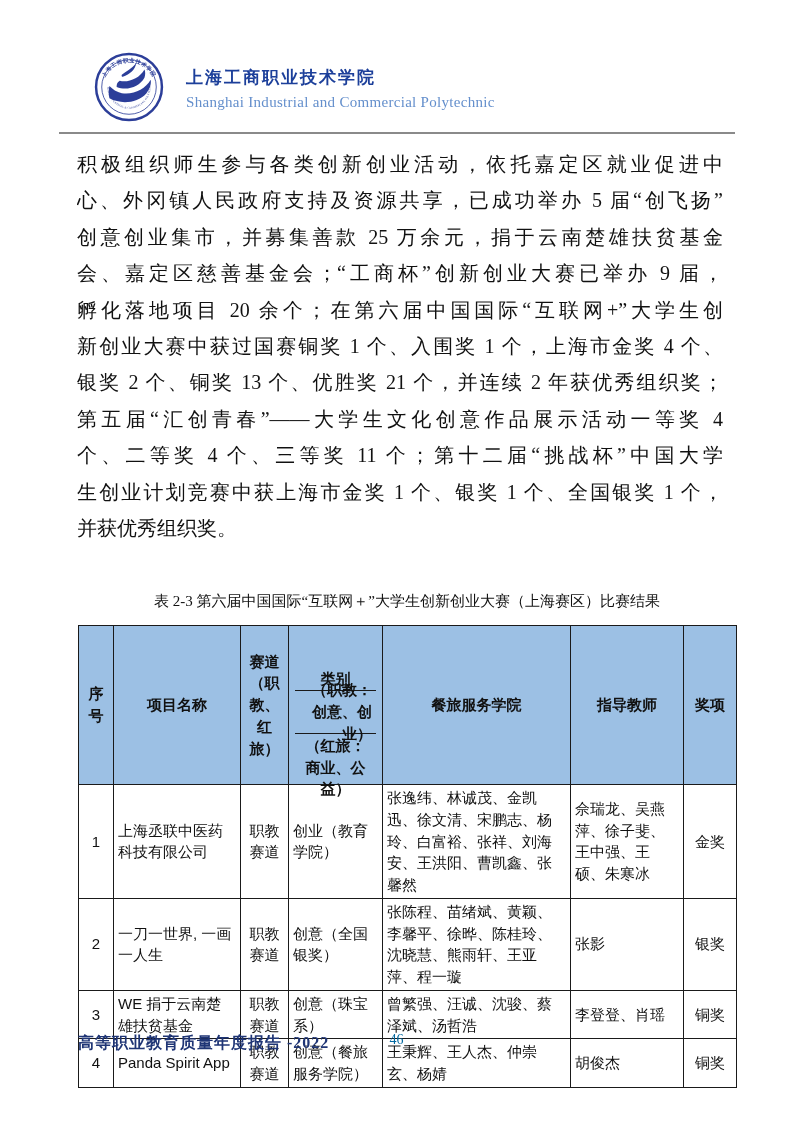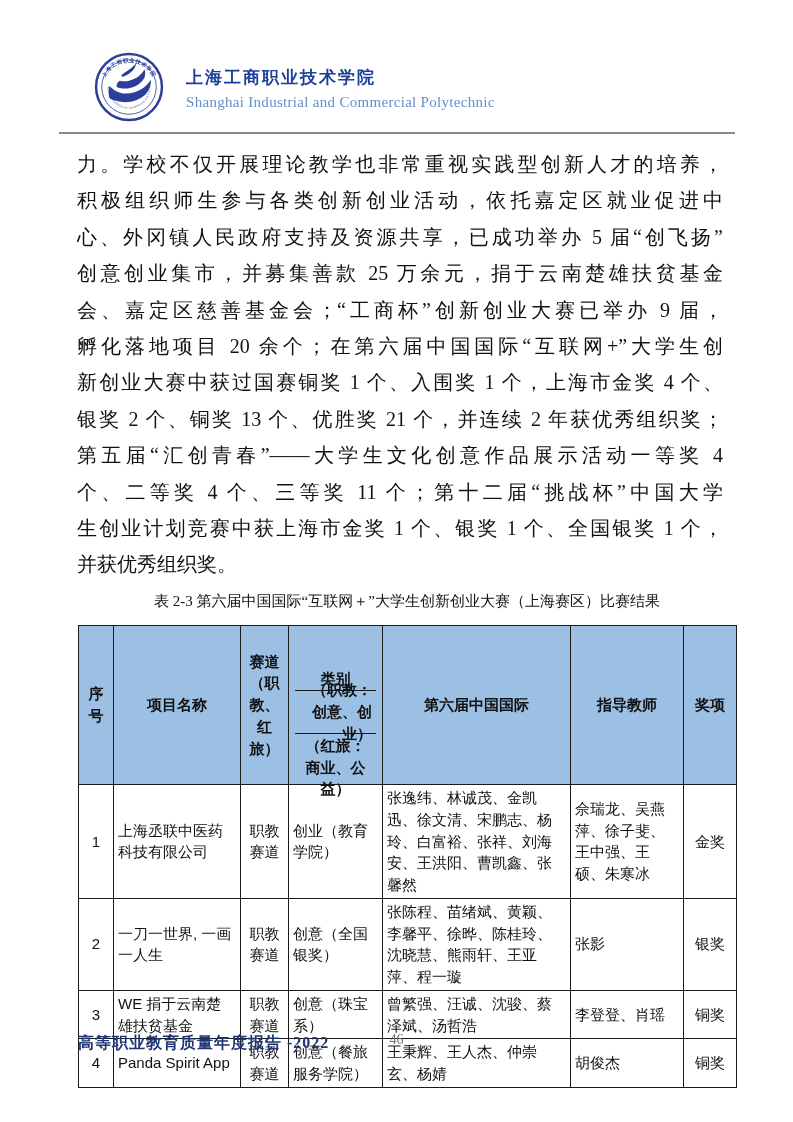--- a/index.html
+++ b/index.html
@@ -86,21 +86,21 @@
   table.results tbody tr:nth-child(4) td { height: 44px; }
 
   
   .footer-title {
     position: absolute; left: 78px; top: 1033px;
     font-family: "Liberation Serif", serif;
     font-weight: bold; font-size: 16px; color: #1f3575; letter-spacing: 1px;
   }
   .page-number {
     position: absolute; left: 0; top: 1032px; width: 793px;
-    text-align: center; font-size: 14px; color: #737373;
+    text-align: center; font-size: 14px; color: #0369a1;
     font-family: "Liberation Serif", serif;
   }
 </style>
 </head>
 <body>
 
 <div class="page">
 
   <div>
     <svg class="logo" viewBox="0 0 68 68">
@@ -121,21 +121,20 @@
         <path d="M22 34 C32 38 44 34 49 25 C50 22 50 19 49 17 C44 26 33 30 25 28 C22 30 22 32 22 34 Z"></path>
         <path d="M28 24 C35 22 40 17 41 11 C37 16 31 19 27 22 C26.5 23 27 24 28 24 Z"></path>
       </g>
     </svg>
     <div class="school-zh">上海工商职业技术学院</div>
     <div class="school-en">Shanghai Industrial and Commercial Polytechnic</div>
     <div class="header-rule"></div>
   </div>
 
   <div class="body-paragraph">
-      <div class="text-line">力。学校不仅开展理论教学也非常重视实践型创新人才的培养，</div>
       <div class="text-line">积极组织师生参与各类创新创业活动，依托嘉定区就业促进中</div>
       <div class="text-line">心、外冈镇人民政府支持及资源共享，已成功举办 5 届“创飞扬”</div>
       <div class="text-line">创意创业集市，并募集善款 25 万余元，捐于云南楚雄扶贫基金</div>
       <div class="text-line">会、嘉定区慈善基金会；“工商杯”创新创业大赛已举办 9 届，</div>
       <div class="text-line">孵化落地项目 20 余个；在第六届中国国际“互联网+”大学生创</div>
       <div class="text-line">新创业大赛中获过国赛铜奖 1 个、入围奖 1 个，上海市金奖 4 个、</div>
       <div class="text-line">银奖 2 个、铜奖 13 个、优胜奖 21 个，并连续 2 年获优秀组织奖；</div>
       <div class="text-line">第五届“汇创青春”——大学生文化创意作品展示活动一等奖 4</div>
       <div class="text-line">个、二等奖 4 个、三等奖 11 个；第十二届“挑战杯”中国大学</div>
       <div class="text-line">生创业计划竞赛中获上海市金奖 1 个、银奖 1 个、全国银奖 1 个，</div>
@@ -159,21 +158,21 @@
         <th>序号</th>
         <th>项目名称</th>
         <th>赛道（职教、红旅）</th>
         <th class="cat-col">
           <div class="cat-stack">
             <div class="cat-top">类别</div>
             <div class="cat-mid">（职教：创意、创业）</div>
             <div class="cat-bot">（红旅：商业、公益）</div>
           </div>
         </th>
-        <th>第六届中国国际</th>
+        <th>餐旅服务学院</th>
         <th>指导教师</th>
         <th>奖项</th>
       </tr>
     </thead>
     <tbody>
         <tr>
           <td class="c-center">1</td>
           <td class="c-left">上海丞联中医药科技有限公司</td>
           <td class="c-center">职教赛道</td>
           <td class="c-left">创业（教育学院）</td>

